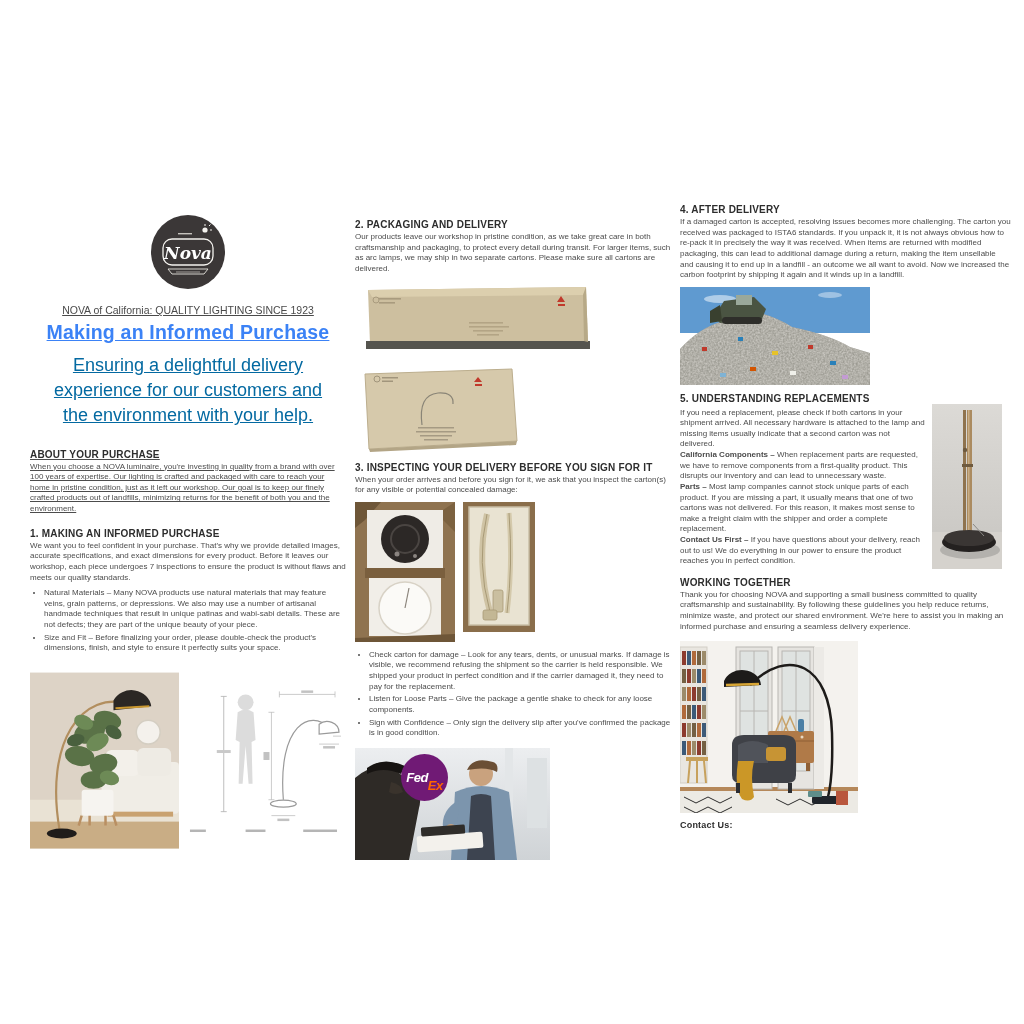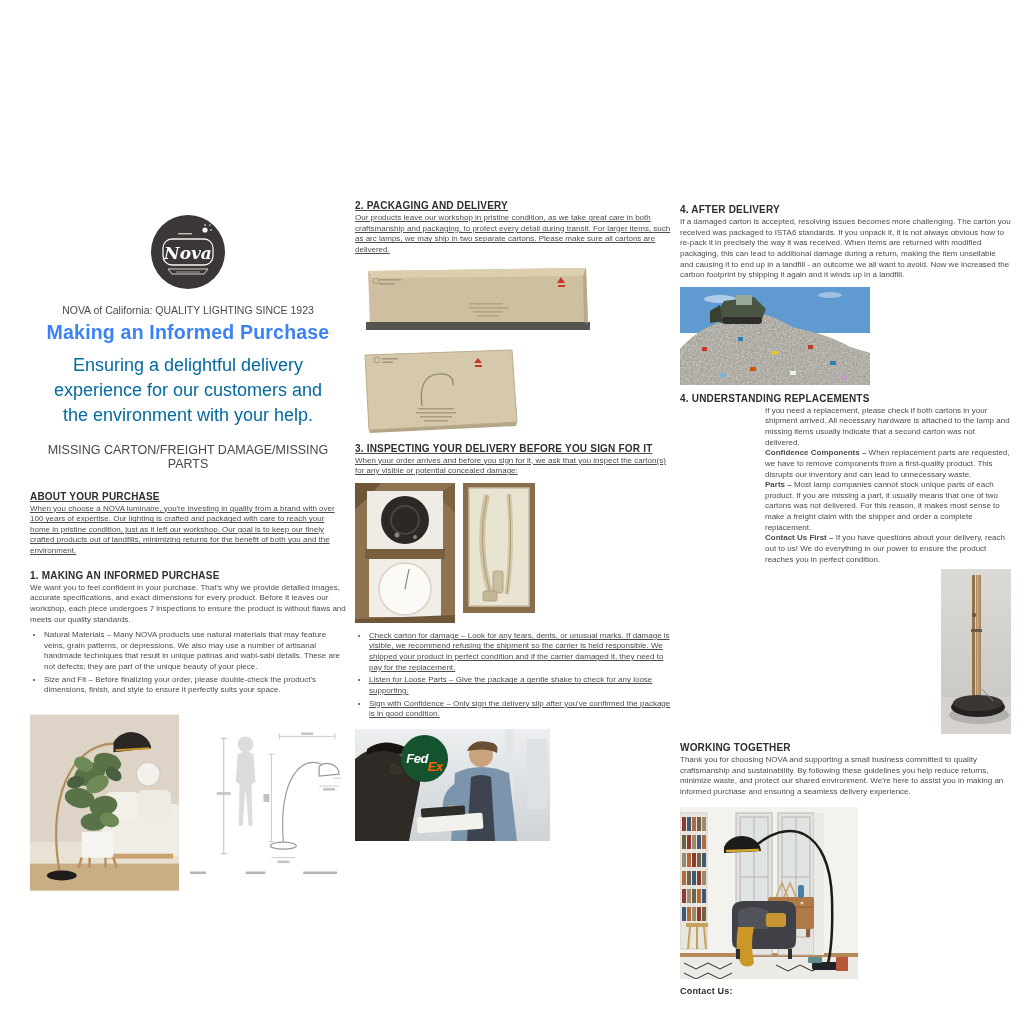--- a/index.html
+++ b/index.html
@@ -1,38 +1,38 @@
 <!DOCTYPE html>
 <html><head>
 <meta charset="utf-8">
 <style>
   * { margin:0; padding:0; box-sizing:border-box; }
   html,body { width:1024px; height:1024px; }
   body { background:#ffffff; font-family:"Liberation Sans", sans-serif; color:#4c4c4c; }
   .page { position:absolute; inset:0; background:#fff; overflow:hidden; }
   .col { position:absolute; }
   .col-left  { left:30px;  top:214px; width:316px; }
-  .col-mid   { left:355px; top:200px; width:316px;text-decoration:underline; }
+  .col-mid   { left:355px; top:219px; width:316px; }
   .col-right { left:680px; top:204px; width:331px; }
-  .center { text-align:center; }
+  .center { text-align:center;text-decoration:underline; }
   .tagline { font-size:10.5px; color:#4a4a4a; margin-top:10px; }
   .title { font-size:19.5px; font-weight:bold; color:#3b82f6; margin-top:5px; letter-spacing:.2px; }
   .subtitle { font-size:18px; margin-top:9px; line-height:1.4; color:#0369a1; padding:0 16px; }
   .banner { font-size:12.5px; margin-top:14px; color:#474747; }
   .h-sec { font-size:10px; font-weight:bold; color:#2d2d2d; letter-spacing:.2px; margin-bottom:2px; }
   .body-text { font-size:8px; line-height:1.33; color:#4c4c4c; }
   ul.bullets { margin:5px 0 0 14px; }
   ul.bullets li { font-size:8px; line-height:1.33; color:#4c4c4c; margin-bottom:2px; }
   .lead { font-weight:bold; }
   .img-block { display:block; }
   .photo-row { display:flex; gap:8px; }
-  .repl-row { display:flex; gap:6px; align-items:flex-end;flex-direction:column; }
+  .repl-row { display:flex; gap:6px; align-items:center; }
   .fedex-wrap { position:relative; width:195px; height:112px; margin-top:9px; }
   .fedex-badge { position:absolute; left:46px; top:6px; width:47px; height:47px; border-radius:50%;
-                 background:#14532d; display:flex; align-items:center; justify-content:center; }
+                 background:#701a75; display:flex; align-items:center; justify-content:center; }
   .fedex-badge .fed { color:#ffffff; font-weight:bold; font-style:italic; font-size:13px; letter-spacing:-.5px; }
   .fedex-badge .ex  { color:#ff6600; font-weight:bold; font-style:italic; font-size:13px; letter-spacing:-.5px;margin-top:16px; }
 </style>
 </head>
 <body>
 
 <div class="page">
 
   <div class="col col-left">
 
@@ -47,21 +47,20 @@
         <line x1="59" y1="12" x2="60.5" y2="10.5" stroke="#f5f3ef" stroke-width="1"></line>
         <text x="38" y="45" text-anchor="middle" font-family="DejaVu Serif, serif" font-style="italic" font-weight="bold" font-size="17" fill="#ffffff">Nova</text>
         <path d="M18 55 h40 l-4 5 h-32 z" fill="none" stroke="#e8e5df" stroke-width=".9"></path>
         <rect x="26" y="57.5" width="24" height="1" fill="#cfccc6" opacity=".7"></rect>
       </svg>
     </div>
 
     <div class="center tagline">NOVA of California: QUALITY LIGHTING SINCE 1923</div>
     <div class="center title">Making an Informed Purchase</div>
     <div class="center subtitle">Ensuring a delightful delivery experience for our customers and the environment with your help.</div>
-    <div class="center banner">MISSING CARTON/FREIGHT DAMAGE/MISSING PARTS</div>
 
     <div style="margin-top:20px;text-decoration:underline;">
       <div class="h-sec">ABOUT YOUR PURCHASE</div>
       <p class="body-text">When you choose a NOVA luminaire, you're investing in quality from a brand with over 100 years of expertise. Our lighting is crafted and packaged with care to reach your home in pristine condition, just as it left our workshop. Our goal is to keep our finely crafted products out of landfills, minimizing returns for the benefit of both you and the environment.</p>
     </div>
 
     <div style="margin-top:13px;">
       <div class="h-sec">1. MAKING AN INFORMED PURCHASE</div>
       <p class="body-text">We want you to feel confident in your purchase. That's why we provide detailed images, accurate specifications, and exact dimensions for every product. Before it leaves our workshop, each piece undergoes 7 inspections to ensure the product is without flaws and meets our quality standards.</p>
       <ul class="bullets">
@@ -228,21 +227,21 @@
         <path d="M24 12 q-11 48 3 98" stroke="#a89a76" stroke-width="1" fill="none"></path>
         <path d="M46 11 q4 52 -2 100" stroke="#d4c9ab" stroke-width="5" fill="none"></path>
         <path d="M46 11 q4 52 -2 100" stroke="#a89a76" stroke-width="1" fill="none"></path>
         <rect x="30" y="88" width="10" height="22" rx="2" fill="#cabfa0" stroke="#a89a76" stroke-width=".8"></rect>
         <rect x="20" y="108" width="14" height="10" rx="2" fill="#c3b795" stroke="#a89a76" stroke-width=".8"></rect>
       </svg>
     </div>
 
     <ul class="bullets" style="margin-top:8px;">
       <li>Check carton for damage – Look for any tears, dents, or unusual marks. If damage is visible, we recommend refusing the shipment so the carrier is held responsible. We shipped your product in perfect condition and if the carrier damaged it, they need to pay for the replacement.</li>
-      <li>Listen for Loose Parts – Give the package a gentle shake to check for any loose supporting.</li>
+      <li>Listen for Loose Parts – Give the package a gentle shake to check for any loose components.</li>
       <li>Sign with Confidence – Only sign the delivery slip after you've confirmed the package is in good condition.</li>
     </ul>
 
     <div class="fedex-wrap">
       <svg width="195" height="112" viewBox="0 0 195 112" class="img-block">
         <defs>
           <linearGradient id="bgfx" x1="0" y1="0" x2="0" y2="1">
             <stop offset="0" stop-color="#eceef0"></stop>
               <stop offset="1" stop-color="#cfd3d6"></stop>
           </linearGradient>
@@ -309,25 +308,25 @@
       </g>
       <g>
         <polygon points="34,30 44,14 74,10 86,22 82,32 40,36" fill="#4a5442"></polygon>
         <rect x="56" y="8" width="16" height="10" fill="#9aa89a"></rect>
         <polygon points="30,24 40,18 42,34 30,36" fill="#39402f"></polygon>
         <rect x="42" y="30" width="40" height="7" rx="3.5" fill="#2e2e2a"></rect>
       </g>
     </svg>
 
     <div style="margin-top:8px;">
-      <div class="h-sec">4. UNDERSTANDING REPLACEMENTS</div>
+      <div class="h-sec">5. UNDERSTANDING REPLACEMENTS</div>
       <div class="repl-row">
         <div style="width:246px;">
           <p class="body-text">If you need a replacement, please check if both cartons in your shipment arrived. All necessary hardware is attached to the lamp and missing items usually indicate that a second carton was not delivered.</p>
-          <p class="body-text"><span class="lead">Confidence Components –</span> <span>When replacement parts are requested, we have to remove components from a first-quality product. This disrupts our inventory and can lead to unnecessary waste.</span></p>
+          <p class="body-text"><span class="lead">California Components –</span> <span>When replacement parts are requested, we have to remove components from a first-quality product. This disrupts our inventory and can lead to unnecessary waste.</span></p>
           <p class="body-text"><span class="lead">Parts –</span> <span>Most lamp companies cannot stock unique parts of each product. If you are missing a part, it usually means that one of two cartons was not delivered. For this reason, it makes most sense to make a freight claim with the shipper and order a complete replacement.</span></p>
           <p class="body-text"><span class="lead">Contact Us First –</span> <span>If you have questions about your delivery, reach out to us! We do everything in our power to ensure the product reaches you in perfect condition.</span></p>
         </div>
 
         <svg width="70" height="165" viewBox="0 0 70 165" class="img-block" style="margin-top:-2px;">
           <defs>
             <linearGradient id="polebg" x1="0" y1="0" x2="0" y2="1">
               <stop offset="0" stop-color="#dcdad6"></stop>
                 <stop offset="1" stop-color="#c7c5c1"></stop>
             </linearGradient>

